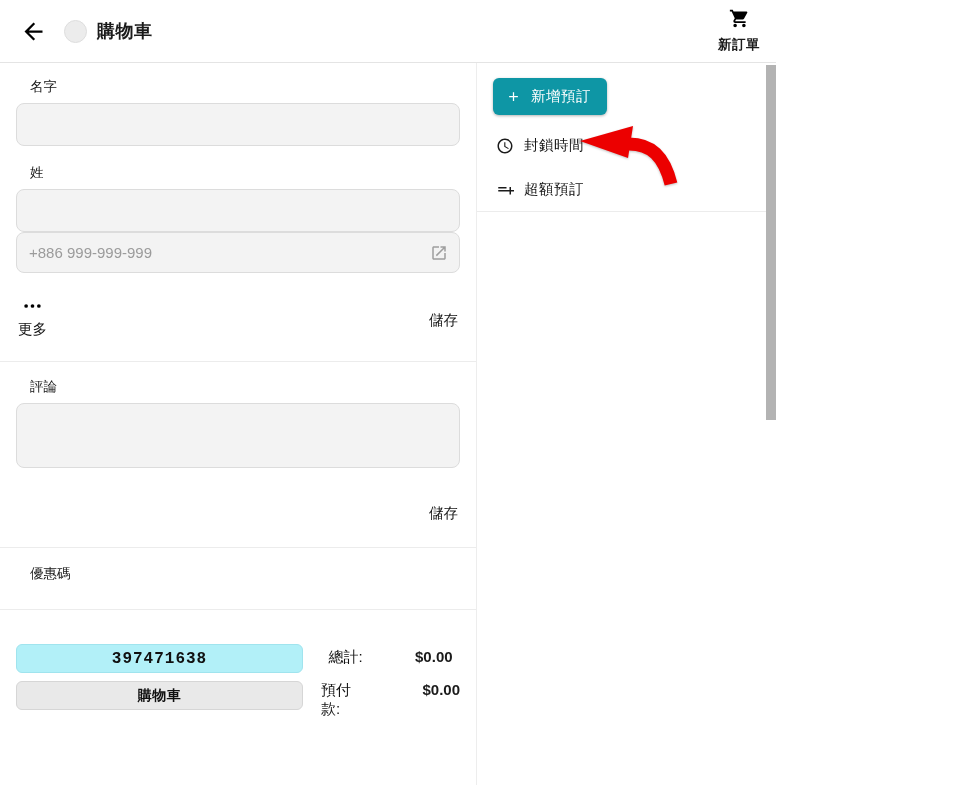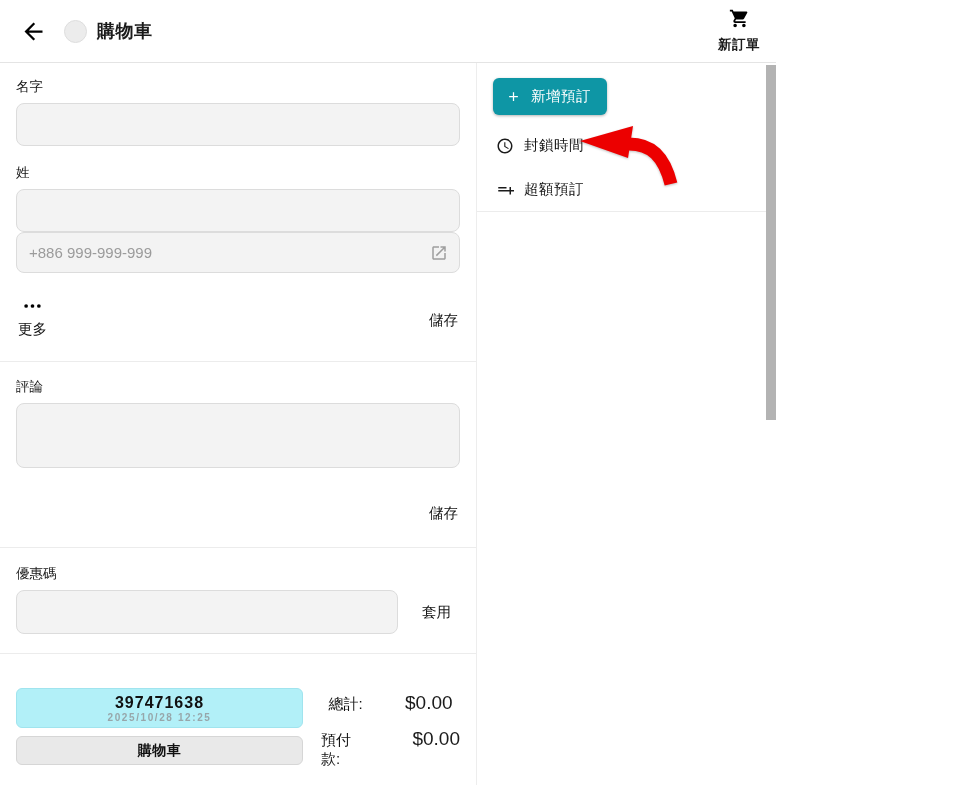--- a/index.html
+++ b/index.html
@@ -18,21 +18,21 @@
   .topbar-right { margin-left:auto; display:flex; align-items:center; gap:7px; cursor:pointer;flex-direction:column; }
   .new-order-label { font-size:13.5px; font-weight:700; letter-spacing:.5px; }
 
   
   .main { display:flex; height:722px; }
   .left-panel { width:477px; border-right:1px solid #ededed; }
   .right-panel { flex:1; position:relative; }
 
   
   .section { padding:0 16px; border-bottom:1px solid #ececec; }
-  .field-label { font-size:13.5px; color:#141414; margin-bottom:7px; }
+  .field-label { font-size:13.5px; color:#141414; margin-bottom:7px;margin-left:14px; }
   .text-input { width:100%; height:43px; background:#f3f3f3; border:1px solid #dcdcdc;
                 border-radius:8px; font-size:15px; font-family:inherit; padding:0 12px; color:#333; }
   .input-wrap { position:relative; }
   .input-wrap .trailing-icon { position:absolute; right:12px; top:50%; transform:translateY(-50%);
                                display:flex; cursor:pointer; }
   .text-input::placeholder { color:#9b9b9b; opacity:1; }
   .phone-input { height:41px; padding-right:32px; }
 
   .actions-row { display:flex; align-items:center; justify-content:space-between; }
   .text-btn { font-size:14.5px; color:#141414; font-weight:500; cursor:pointer;
@@ -44,28 +44,28 @@
 
   .coupon-row { display:flex; align-items:center; gap:22px; }
   .coupon-input { height:44px; flex:0 0 382px; }
 
   
   .summary { display:flex; padding:34px 16px 0 16px; gap:18px; border-bottom:none; }
   .badge-col { width:287px; display:flex; flex-direction:column; gap:8px; }
   .badge { border-radius:6px; text-align:center; padding:5px 4px 4px; }
   .badge-cyan { background:#b2f0f8; border:1px solid #a0e4ee; }
   .badge-gray { background:#e9e9e9; border:1px solid #d6d6d6; }
-  .badge-title { font-size:16px; font-weight:700; letter-spacing:1px; color:#101010; }
+  .badge-title { font-size:16px; font-weight:700; letter-spacing:1px; color:#101010;font-family:Liberation Mono, monospace; }
   .badge-title.sm { font-size:14px; letter-spacing:.5px; }
   .badge-date { font-size:10px; font-weight:700; letter-spacing:1.6px; }
   .badge-cyan .badge-date { color:#97a6aa; }
   .totals-col { flex:1; display:flex; flex-direction:column; gap:14px; padding-top:4px; }
   .total-row { display:flex; align-items:baseline; justify-content:center; gap:24px; }
   .total-label { font-size:15px; color:#141414; }
-  .total-value { font-size:19px; font-weight:400; width:66px; text-align:right; }
+  .total-value { font-size:15px; font-weight:700; width:66px; text-align:right; }
 
   
   .rp-inner { padding:15px 16px; border-bottom:1px solid #ececec; height:149px; }
   .primary-btn { display:inline-flex; align-items:center; gap:10px; background:#0e96a5;
                  color:#fff; border:none; border-radius:6px; padding:9px 16px 9px 13px;
                  font-size:14.5px; font-family:inherit; font-weight:500; letter-spacing:.5px;
                  cursor:pointer; box-shadow:0 1px 3px rgba(0,0,0,.3); }
   .rp-action { display:flex; align-items:center; gap:10px; font-size:14.5px; font-weight:500;
                color:#141414; letter-spacing:.5px; margin-top:21px; padding-left:3px; cursor:pointer; }
 
@@ -145,33 +145,26 @@
         <textarea class="textarea-input" style=""></textarea>
         <div class="actions-row" style="margin-top:28px; justify-content:flex-end;">
           <div class="text-btn">
             <span>儲存</span>
           </div>
         </div>
       </section>
 
       <section class="section" style="padding-top:17px; padding-bottom:19px;">
         <div class="field-label">優惠碼</div>
-        <div class="coupon-row">
-          <input class="text-input coupon-input" type="text" style="">
-          <div class="text-btn">
-            <span>套用</span>
-          </div>
-        </div>
       </section>
 
       <section class="section summary">
         <div class="badge-col">
           <div class="badge badge-cyan">
             <div class="badge-title">397471638</div>
-            <div class="badge-date">2025/10/28 12:25</div>
           </div>
           <div class="badge badge-gray">
             <div class="badge-title sm">購物車</div>
 
           </div>
         </div>
         <div class="totals-col">
           <div class="total-row">
             <span class="total-label">總計:</span>
             <span class="total-value">$0.00</span>

